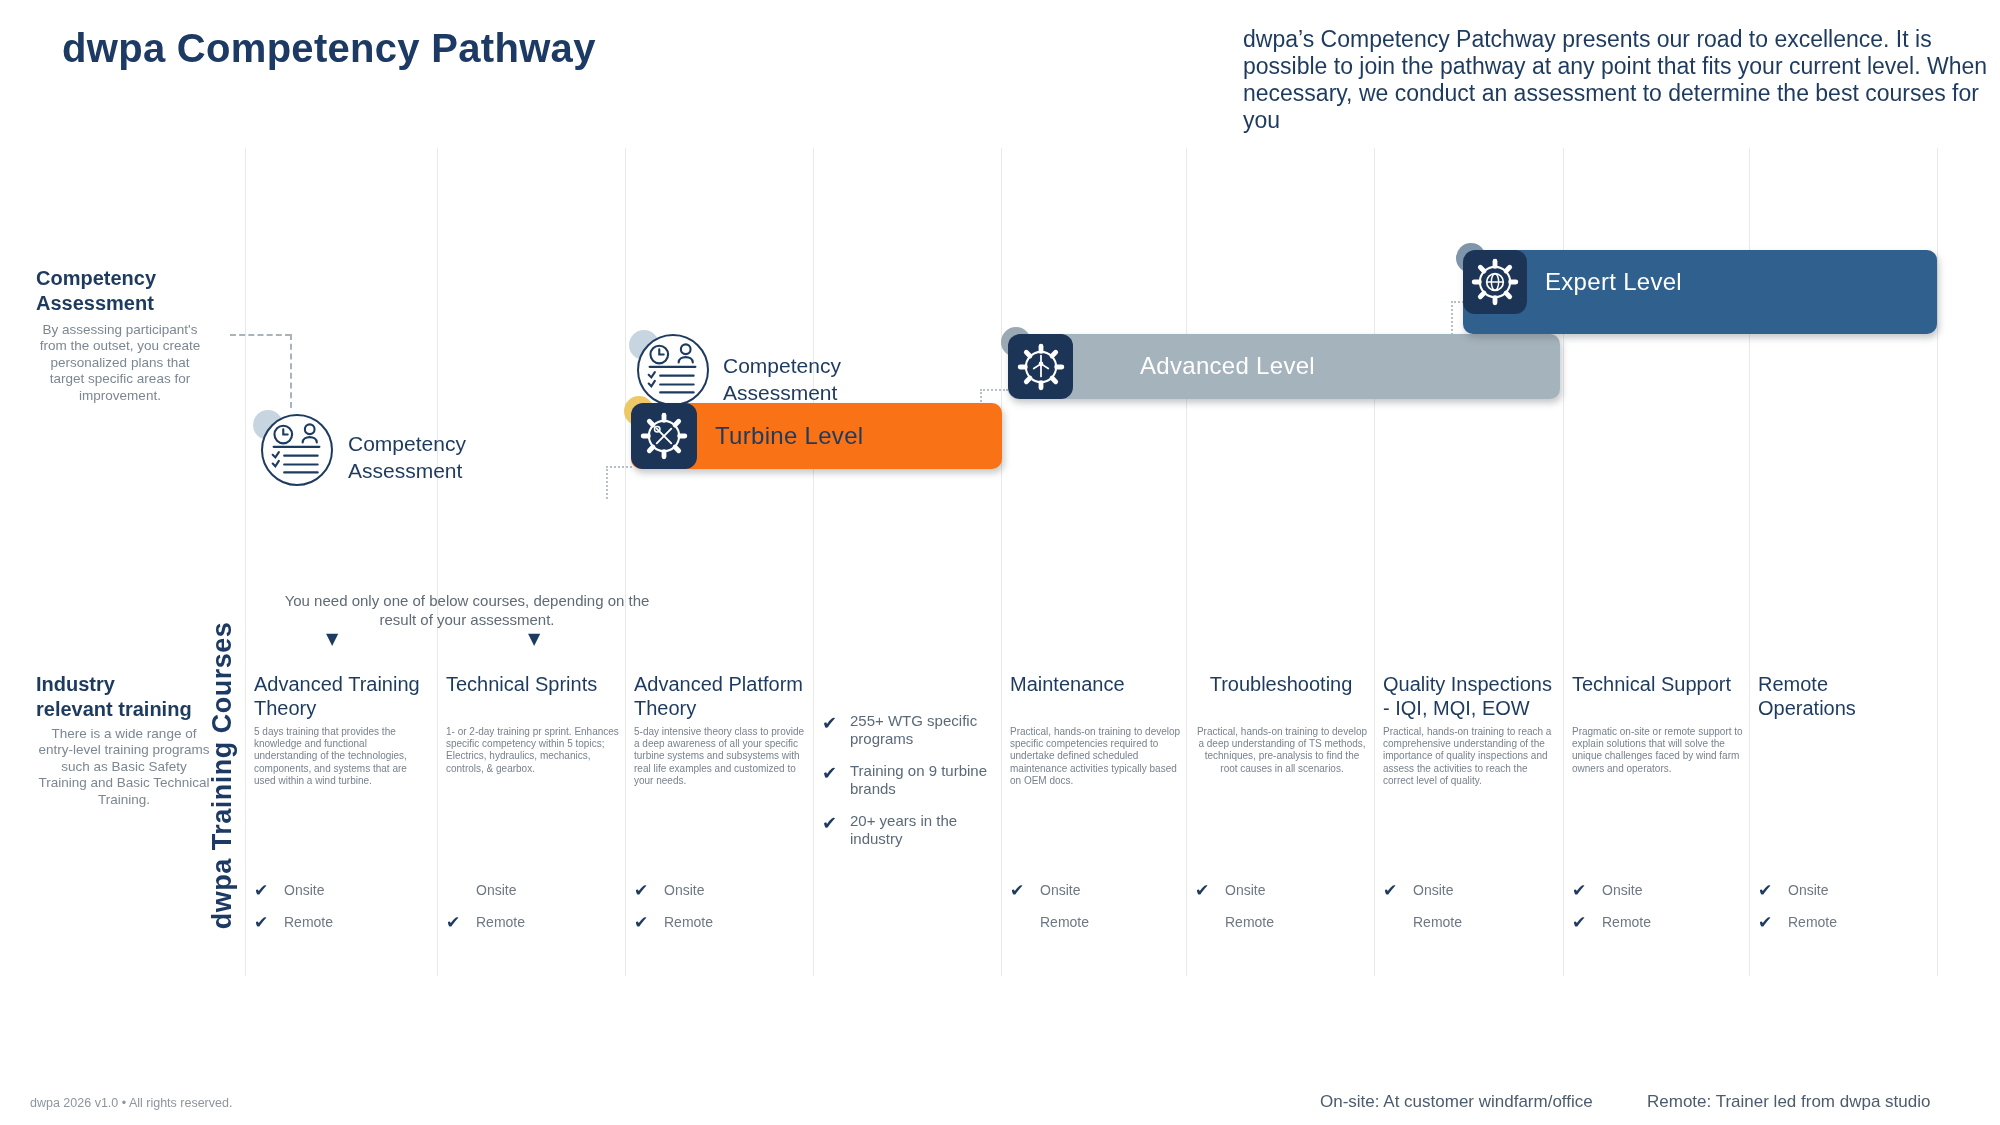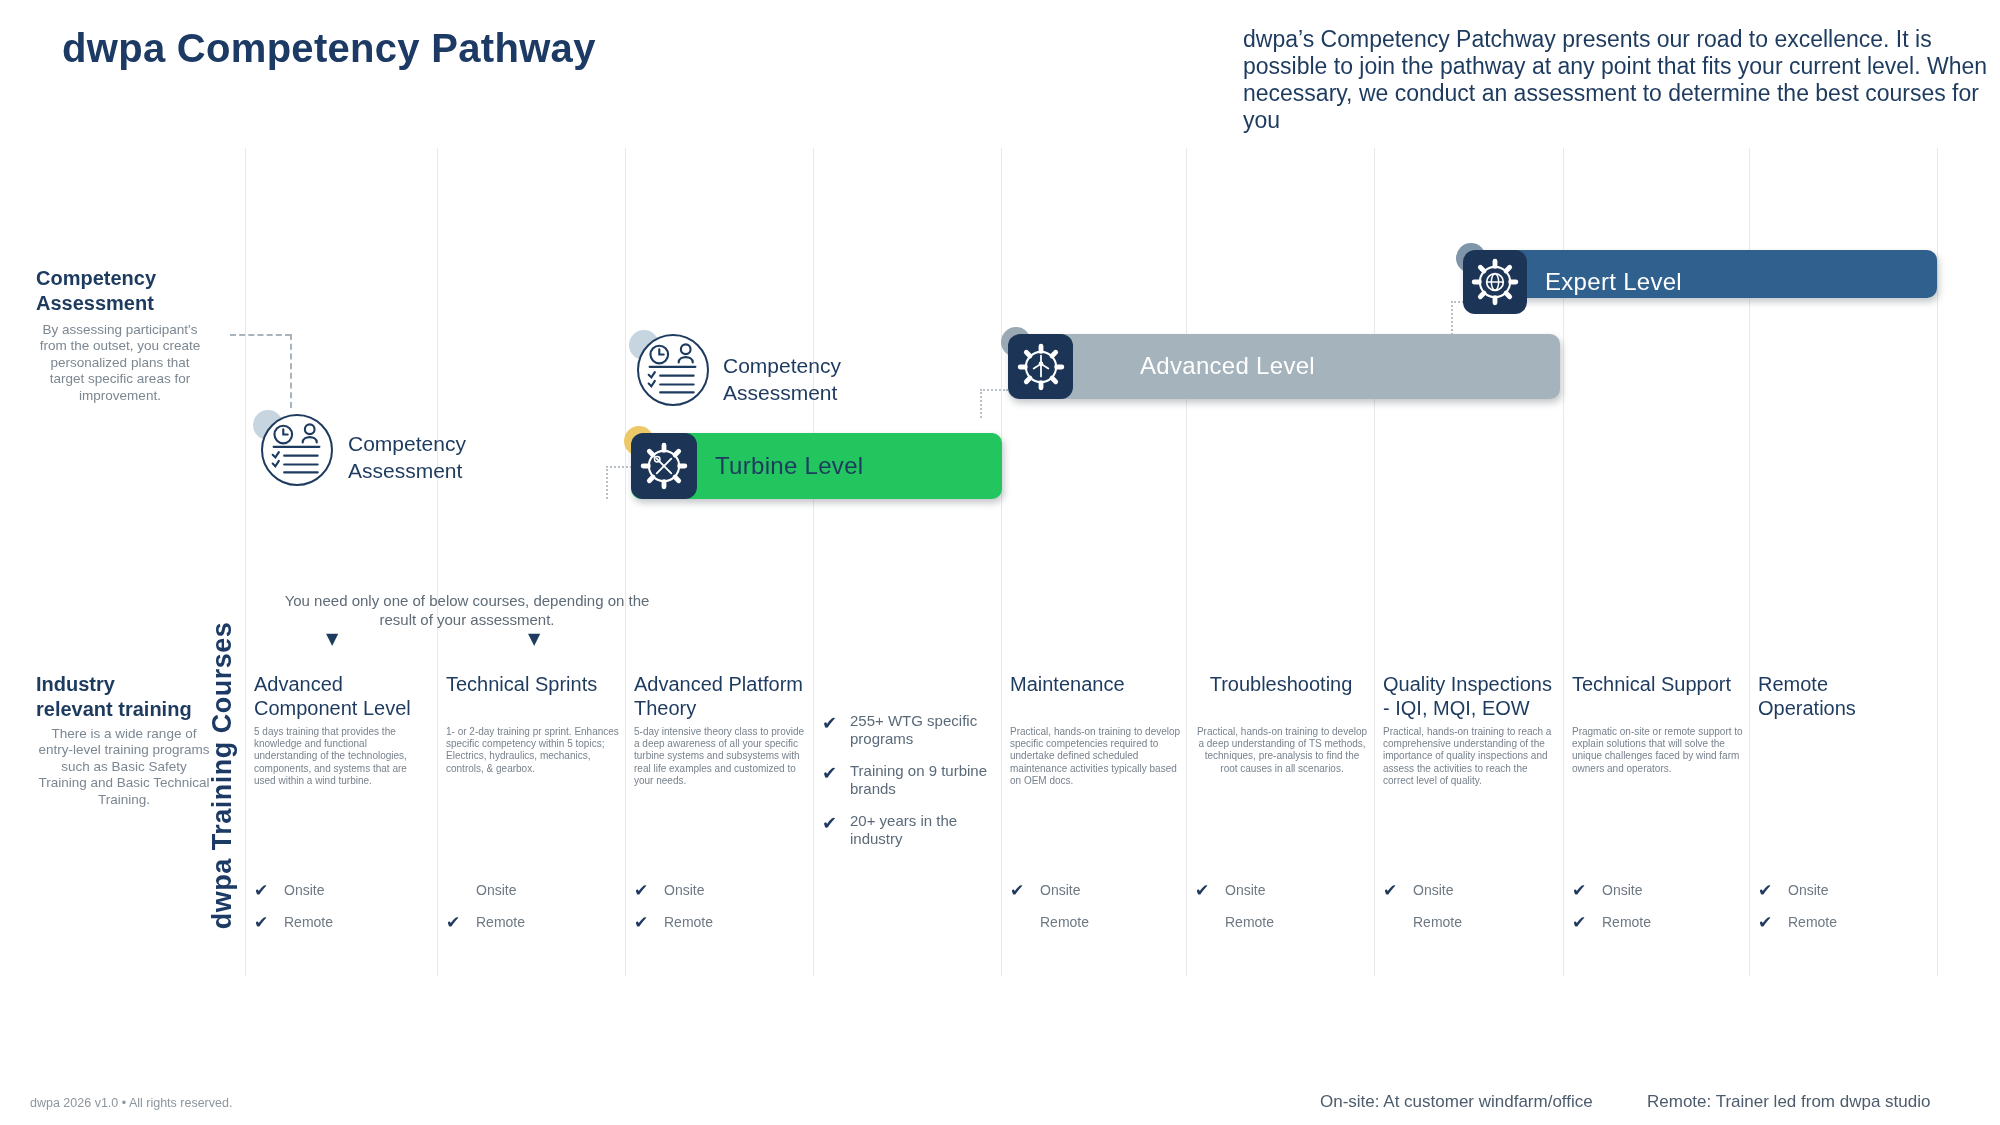--- a/index.html
+++ b/index.html
@@ -115,21 +115,21 @@
       <path d="M11 44 L14 47 L18 41"></path>
         <path d="M24 45 L62 45"></path>
       <path d="M11 54 L14 57 L18 51"></path>
         <path d="M24 55 L62 55"></path>
       <path d="M24 64 L62 64"></path>
     </svg>
   </div>
   <div class="assess-label" style="left:723px; top:352px; width:150px;">Competency Assessment</div>
 
 
-  <div class="band" style="left: 631px; top: 433px; width: 371px; height: 66px; background-color: #22c55e;">
+  <div class="band" style="left: 631px; top: 403px; width: 371px; height: 66px; background-color: #f97316;">
     <div class="badge" style="background-color: rgb(236, 201, 102);"></div>
     <div class="band-icon" style="width:66px; height:66px;">
       <svg width="50" height="50" viewBox="0 0 48 48" fill="none" stroke="#ffffff" stroke-width="2" stroke-linecap="round">
         <g stroke-width="4.6">
           <path d="M39 24 L44 24"></path>
             <path d="M34.6 34.6 L38.1 38.1"></path>
             <path d="M24 39 L24 44"></path>
             <path d="M13.4 34.6 L9.9 38.1"></path>
           <path d="M9 24 L4 24"></path>
             <path d="M13.4 13.4 L9.9 9.9"></path>
@@ -163,21 +163,21 @@
         <path d="M24 21 L24 13" stroke-width="1.7"></path>
         <path d="M24 21 L17 25.5" stroke-width="1.7"></path>
         <path d="M24 21 L31 25.5" stroke-width="1.7"></path>
         <path d="M24 21 L24 33" stroke-width="1.7"></path>
         <circle cx="24" cy="21" r="1.6" stroke-width="1.4"></circle>
       </svg>
     </div>
     <span class="band-label" style="left: 84px; top: 18px; color: rgb(255, 255, 255); margin-left: 48px;">Advanced Level</span>
   </div>
 
-  <div class="band" style="left: 1463px; top: 250px; width: 474px; height: 48px; background-color: rgb(48, 96, 142);">
+  <div class="band" style="left: 1463px; top: 250px; width: 474px; height: 84px; background-color: rgb(48, 96, 142);">
     <div class="badge" style="background-color: rgb(127, 149, 169);"></div>
     <div class="band-icon" style="width:64px; height:64px;">
       <svg width="50" height="50" viewBox="0 0 48 48" fill="none" stroke="#ffffff" stroke-width="2" stroke-linecap="round">
         <g stroke-width="4.6">
           <path d="M39 24 L44 24"></path>
             <path d="M34.6 34.6 L38.1 38.1"></path>
             <path d="M24 39 L24 44"></path>
             <path d="M13.4 34.6 L9.9 38.1"></path>
           <path d="M9 24 L4 24"></path>
             <path d="M13.4 13.4 L9.9 9.9"></path>
@@ -211,21 +211,21 @@
       <span class="stat-check">✔</span>
       <span class="stat-text">Training on 9 turbine brands</span>
     </div>
     <div class="stat-item">
       <span class="stat-check">✔</span>
       <span class="stat-text">20+ years in the industry</span>
     </div>
   </div>
 
   <div class="course-col" style="left:254px;">
-    <div class="course-title">Advanced Component Level</div>
+    <div class="course-title">Advanced Training Theory</div>
     <div class="course-body">5 days training that provides the knowledge and functional understanding of the technologies, components, and systems that are used within a wind turbine.</div>
     <div class="opt opt-onsite">
       <span class="check">✔</span>
       <span class="opt-label">Onsite</span>
     </div>
     <div class="opt opt-remote">
       <span class="check">✔</span>
       <span class="opt-label">Remote</span>
     </div>
   </div>

